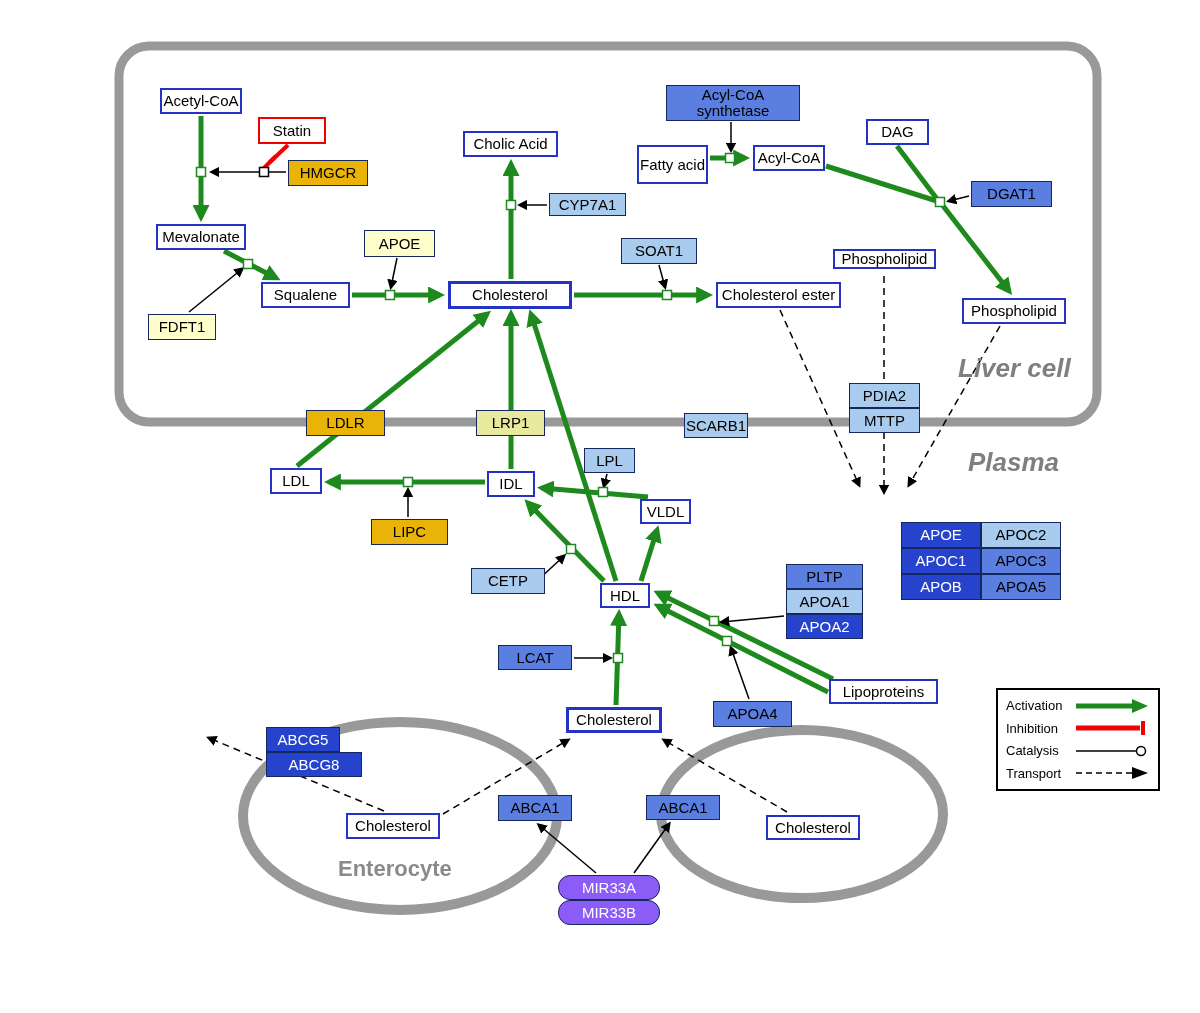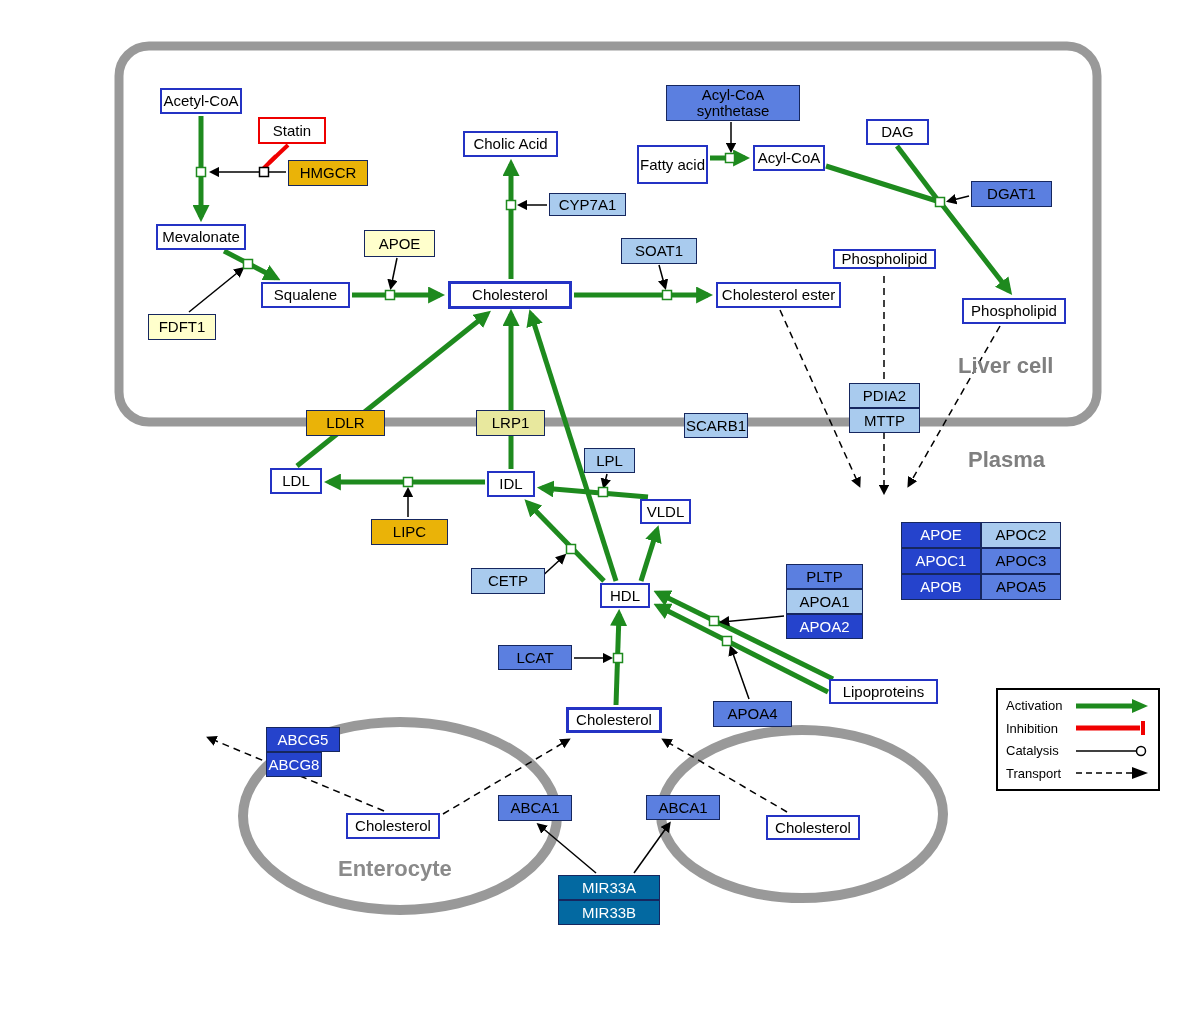--- a/index.html
+++ b/index.html
@@ -10,24 +10,24 @@
           text-align:center; font-size:15px; line-height:1.05; color:#000; background:#fff; }
   .metab { border:2px solid #2433c4; }
   .metab-strong { border:3px solid #2433c4; }
   .statin { border:2px solid #ee0000; }
   .gene { border:1px solid #16275f; }
   .g-yellow { background:#eab308; }
   .g-paleyellow { background:#ffffcc; }
   .g-khaki { background:#e8e89e; }
   .g-lightblue { background:#a9cbee; }
   .g-medblue { background:#5b7fe0; }
-  .g-blue { background:#0369a1; color:#fff; }
+  .g-blue { background:#8b5cf6; color:#fff;border-radius:12px; }
   .g-darkblue { background:#2543cc; color:#fff; }
   .biglabel { position:absolute; font-weight:bold; color:#7f7f7f; }
-  .lbl-26 { font-size:22px; }
+  .lbl-26 { font-size:26px;font-style:italic; }
   .lbl-22 { font-size:22px; color:#8a8a8a; }
   .legend { position:absolute; left:996px; top:688px; width:164px; height:103px;
             border:2px solid #000; background:#fff; padding:5px 8px;
             display:flex; flex-direction:column; justify-content:space-between; }
   .legend-row { display:flex; align-items:center; justify-content:space-between; height:21px; }
   .legend-row span { font-size:13px; color:#000; }
 </style>
 </head>
 <body>
 
@@ -162,21 +162,21 @@
   <div class="node metab-strong node" style="left:566px;top:707px;width:96px;height:26px">Cholesterol</div>
 
   <div class="node gene g-darkblue" style="left:901px;top:522px;width:80px;height:26px">APOE</div>
   <div class="node gene g-lightblue" style="left:981px;top:522px;width:80px;height:26px">APOC2</div>
   <div class="node gene g-darkblue" style="left:901px;top:548px;width:80px;height:26px">APOC1</div>
   <div class="node gene g-medblue" style="left:981px;top:548px;width:80px;height:26px">APOC3</div>
   <div class="node gene g-darkblue" style="left:901px;top:574px;width:80px;height:26px">APOB</div>
   <div class="node gene g-medblue" style="left:981px;top:574px;width:80px;height:26px">APOA5</div>
 
   <div class="node gene g-darkblue" style="left:266px;top:727px;width:74px;height:25px">ABCG5</div>
-  <div class="node gene g-darkblue" style="left:266px;top:752px;width:56px;height:25px">ABCG8</div>
+  <div class="node gene g-darkblue" style="left:266px;top:752px;width:96px;height:25px">ABCG8</div>
   <div class="node metab" style="left:346px;top:813px;width:94px;height:26px">Cholesterol</div>
   <div class="node gene g-medblue" style="left:498px;top:795px;width:74px;height:26px">ABCA1</div>
 
   <div class="node gene g-medblue" style="left:646px;top:795px;width:74px;height:25px">ABCA1</div>
   <div class="node metab" style="left:766px;top:815px;width:94px;height:25px">Cholesterol</div>
 
   <div class="node gene g-blue" style="left:558px;top:875px;width:102px;height:25px">MIR33A</div>
   <div class="node gene g-blue" style="left:558px;top:900px;width:102px;height:25px">MIR33B</div>
 
   <div class="biglabel lbl-26" style="left:958px;top:353px">Liver cell</div>

